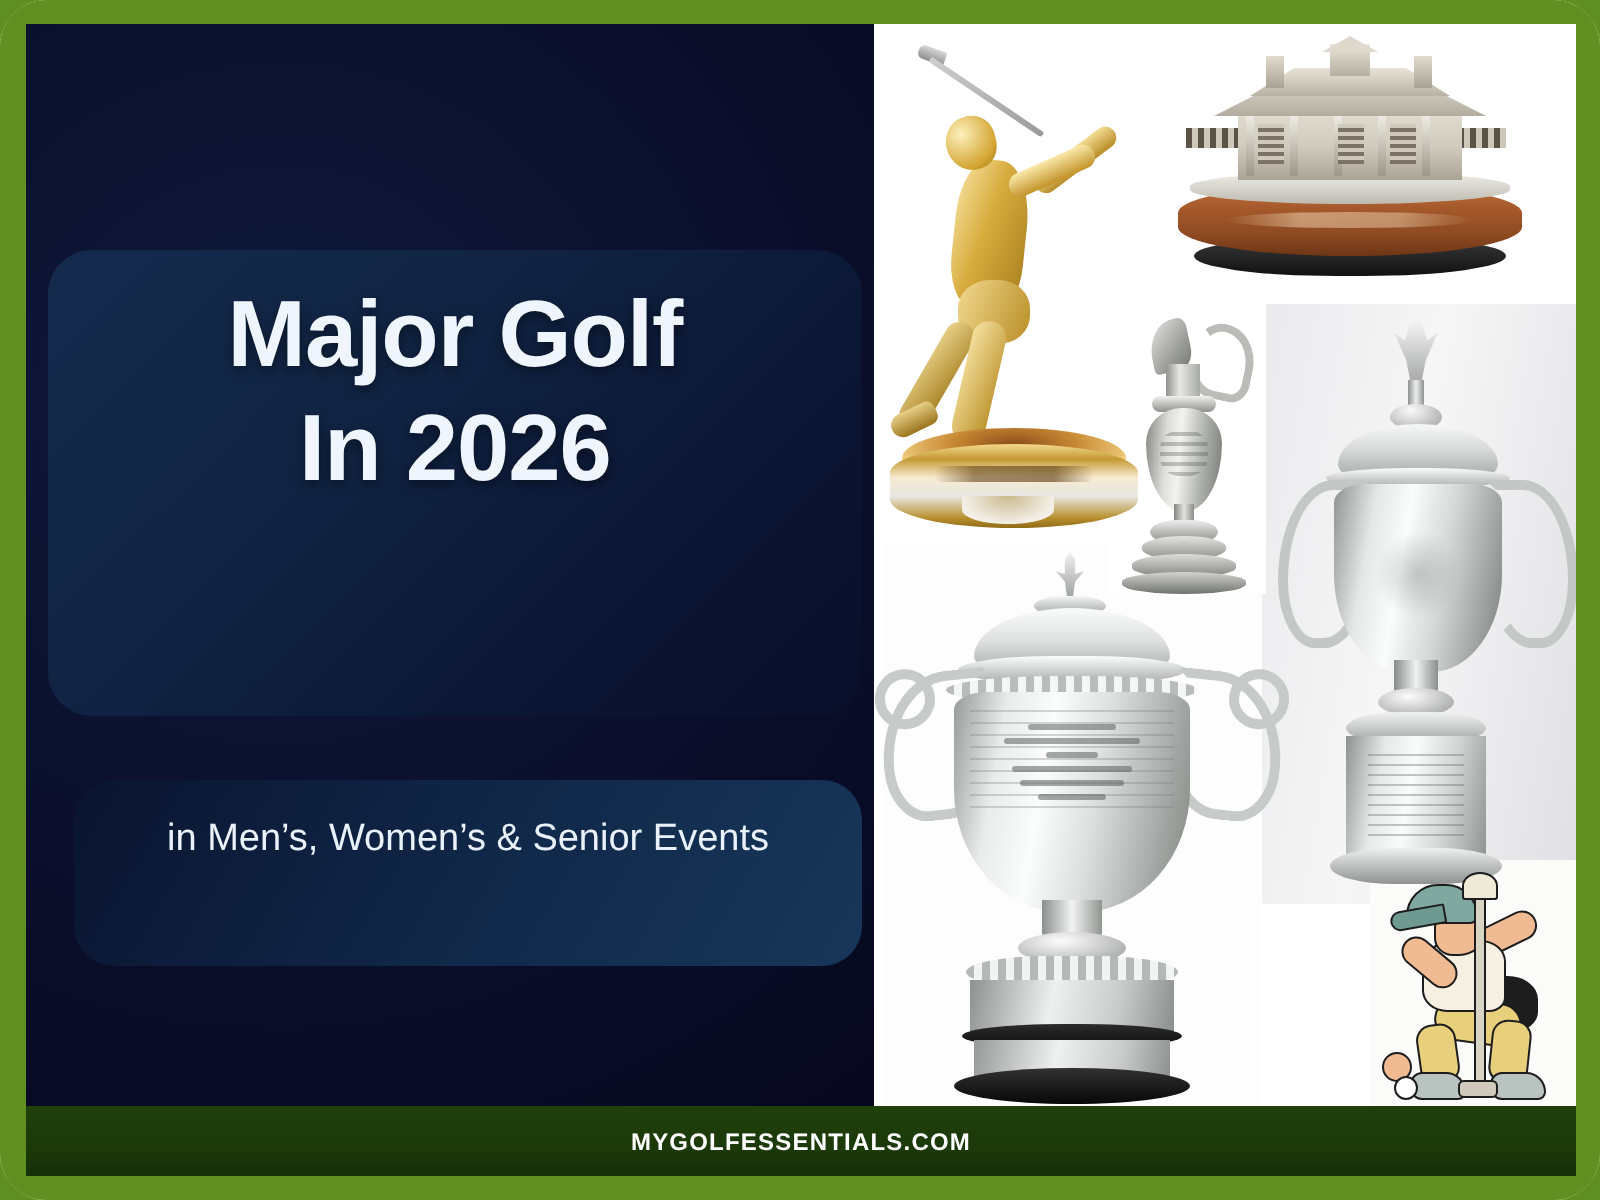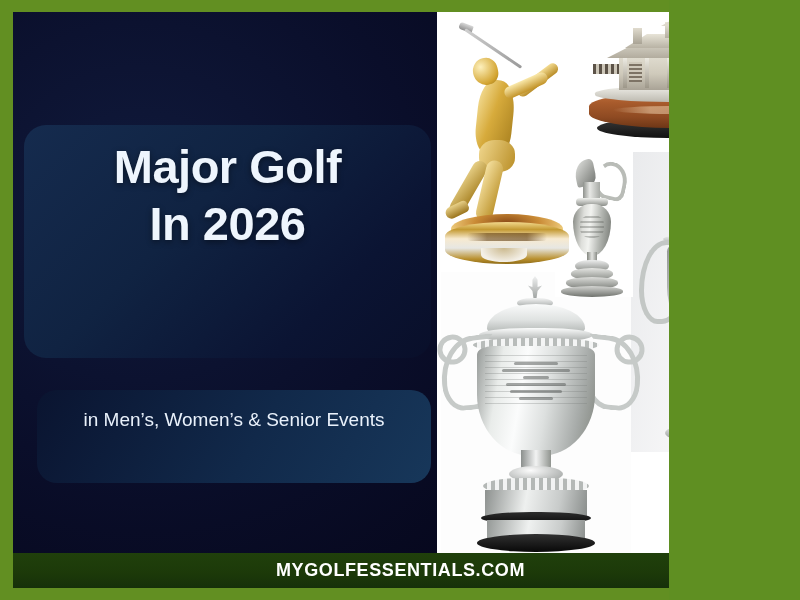--- a/index.html
+++ b/index.html
@@ -1,21 +1,21 @@
 <!DOCTYPE html>
 <html><head>
 <meta charset="utf-8">
 <style>
   html,body{margin:0;padding:0;}
   body{
     width:800px;height:600px;overflow:hidden;
     font-family:"Liberation Sans","DejaVu Sans",sans-serif;
     background:#5f8f22;
   }
-  .poster{position:relative;width:669px;height:600px;background:#fef9c3;overflow:hidden;}
+  .poster{position:relative;width:800px;height:600px;background:#fef9c3;overflow:hidden;border-radius:23px;}
 
   
   .frame-top{position:absolute;left:0;top:0;width:800px;height:12px;background:#628f22;}
   .frame-left{position:absolute;left:0;top:0;width:13px;height:600px;background:#628f22;}
   .frame-right{position:absolute;right:0;top:0;width:12px;height:600px;background:#628f22;}
   .frame-bottom{position:absolute;left:0;bottom:0;width:800px;height:12px;background:#628f22;}
 
   
   .left-panel{
     position:absolute;left:13px;top:12px;width:424px;height:541px;
@@ -292,21 +292,21 @@
   .ct-putter{position:absolute;left:42px;top:108px;width:18px;height:7px;
     background:#cfcabb;border:1.6px solid #1d1d1d;border-radius:3px;}
 
   
   .footer{
     position:absolute;left:13px;top:553px;width:775px;height:35px;
     background:linear-gradient(180deg,#20400b 0%,#1c3909 60%,#16300a 100%);
     display:flex;align-items:center;justify-content:center;
   }
   .footer-text{
-    color:#ffffff;font-size:18px;font-weight:700;letter-spacing:0.6px;text-align:right;
+    color:#ffffff;font-size:12px;font-weight:700;letter-spacing:0.6px;text-align:right;
   }
 </style>
 </head>
 <body>
 
 <div class="poster">
 
   <div class="frame-top"></div>
   <div class="frame-left"></div>
   <div class="frame-right"></div>

